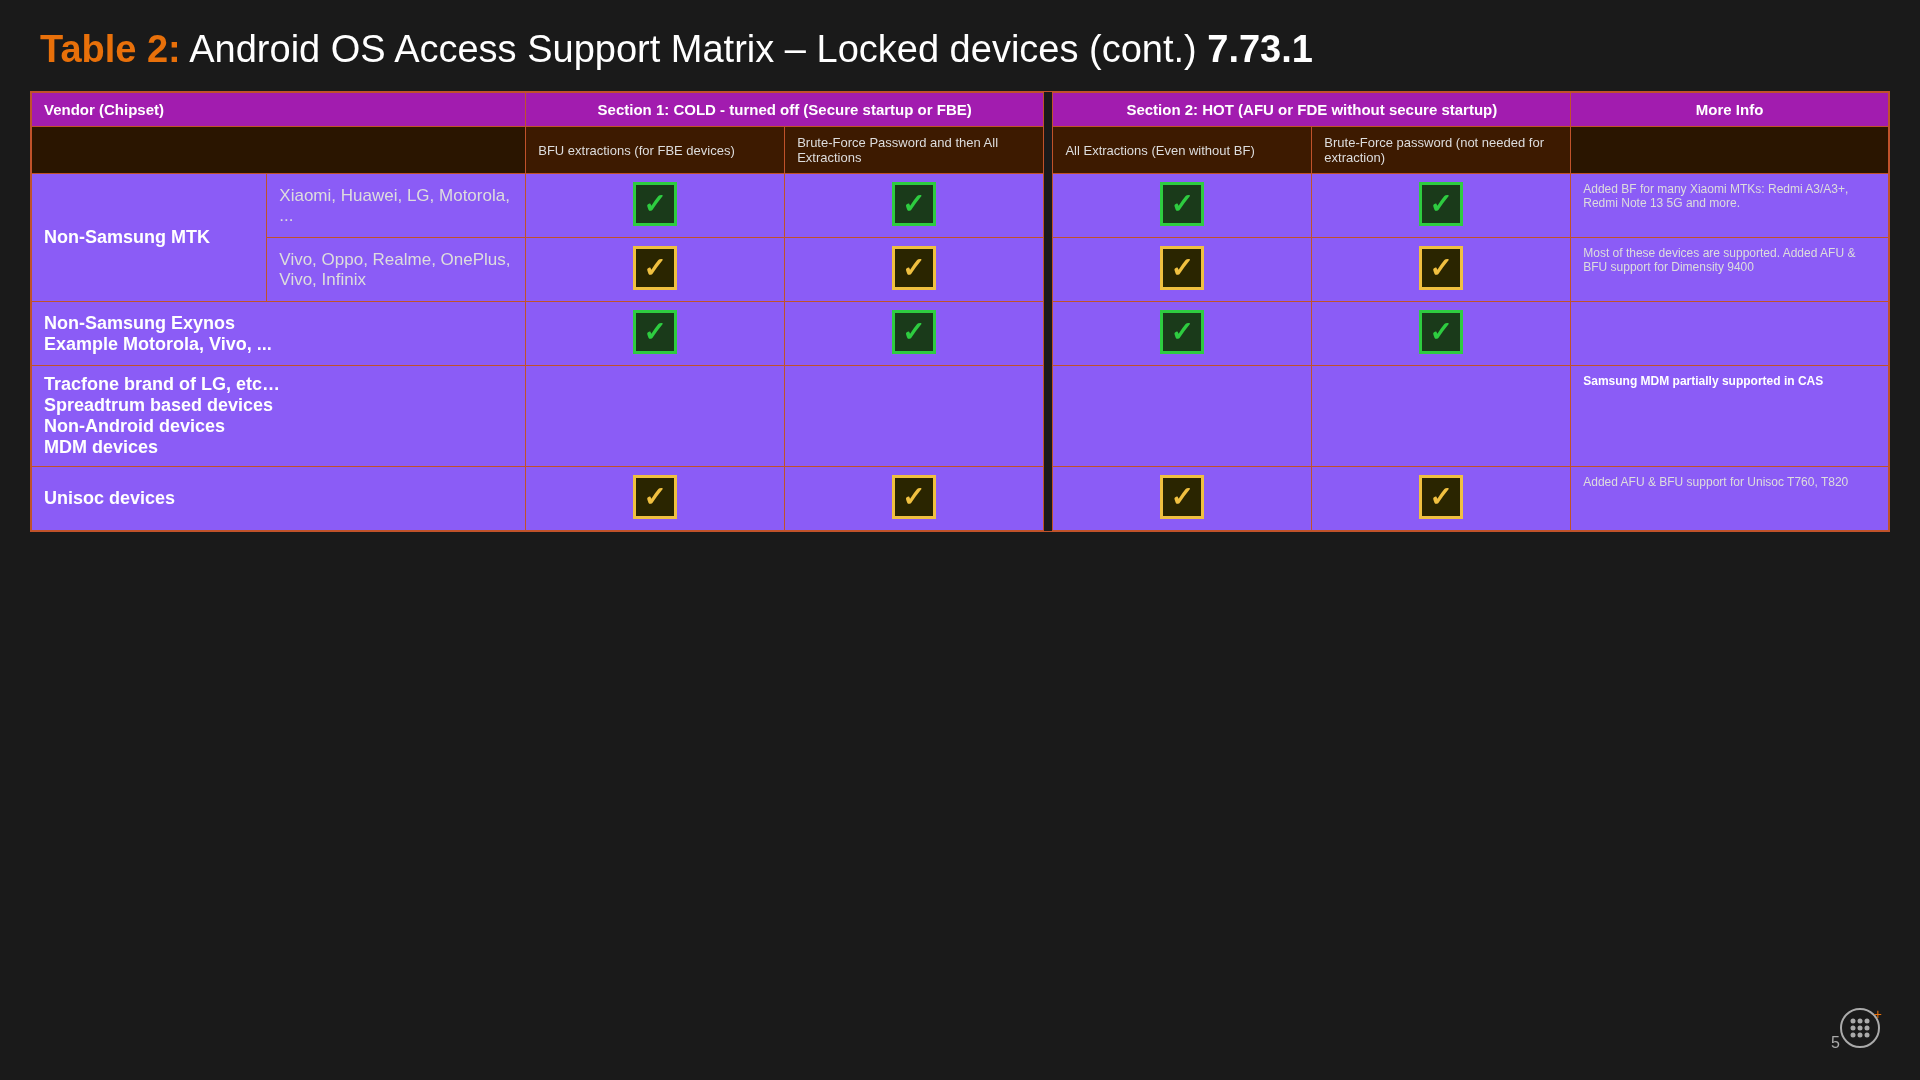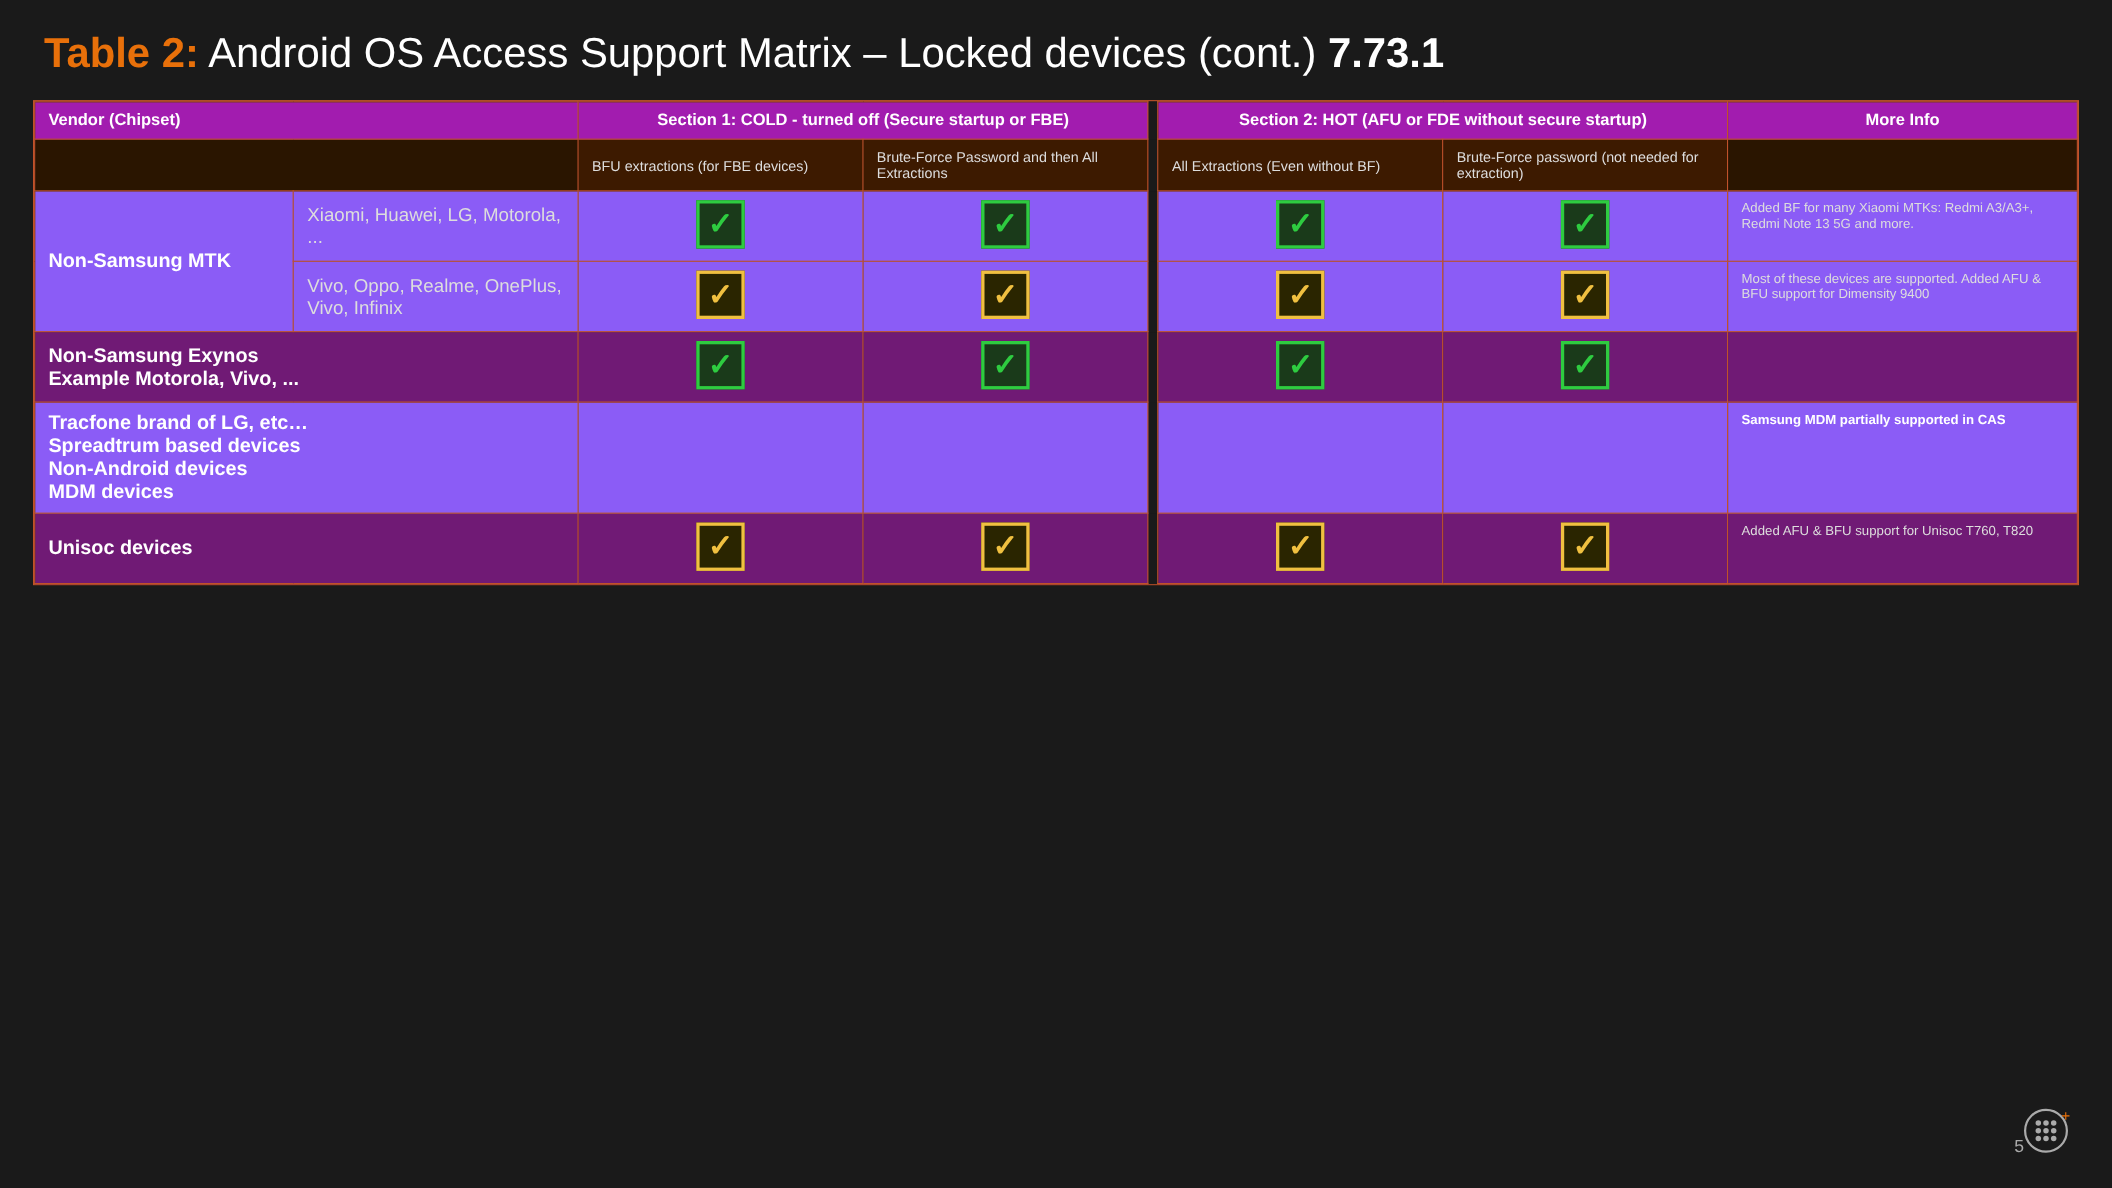--- a/index.html
+++ b/index.html
@@ -55,21 +55,21 @@
     .subheader-row td {
       background-color: #3d1a00;
       text-align: left;
       font-size: 13px;
       color: #dddddd;
     }
     .data-row td {
       background-color: #8b5cf6;
     }
     .data-row.alt td {
-      background-color: #701a75;
+      background-color: #8b5cf6;
     }
     .vendor-cell {
       font-weight: bold;
       font-size: 18px;
     }
     .sub-vendor-cell {
       font-size: 17px;
       color: #dddddd;
     }
     .checkmark-cell {

